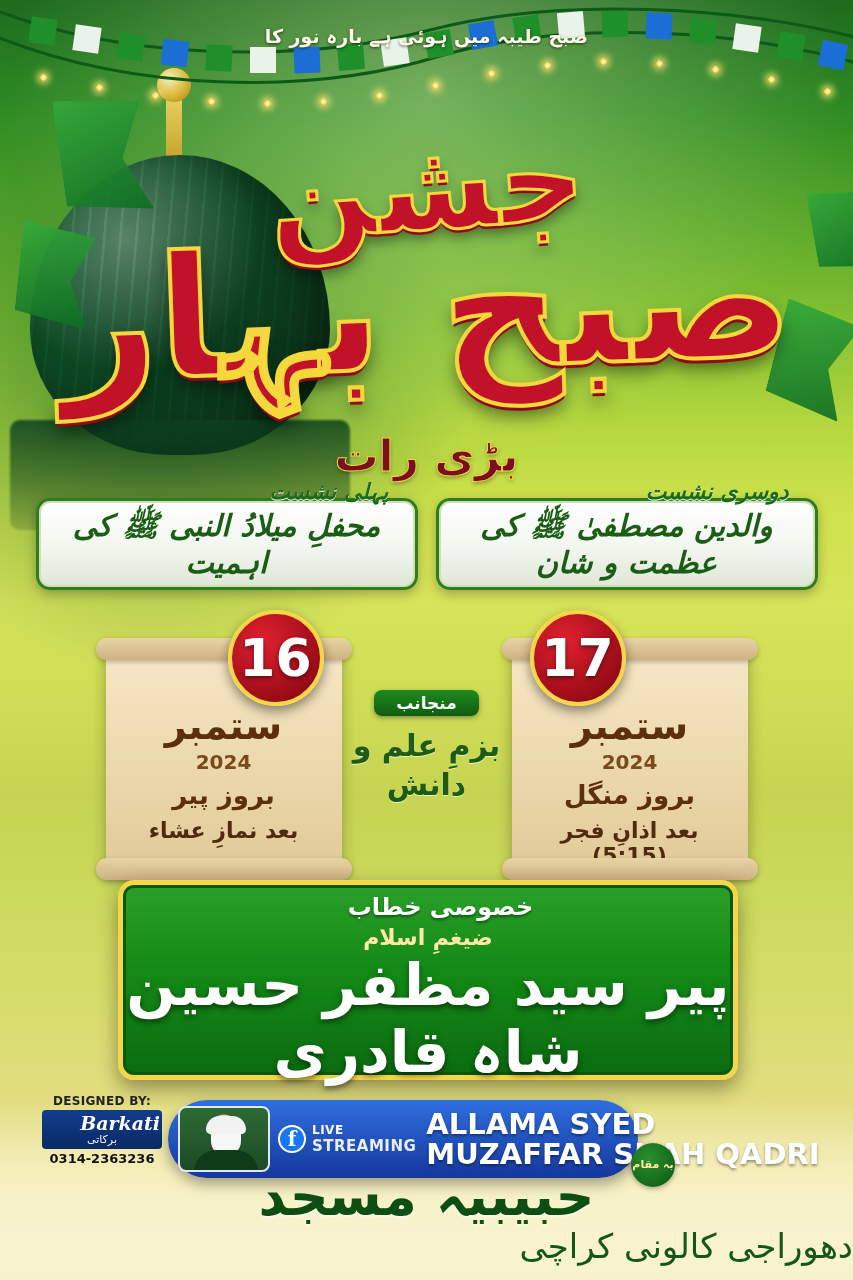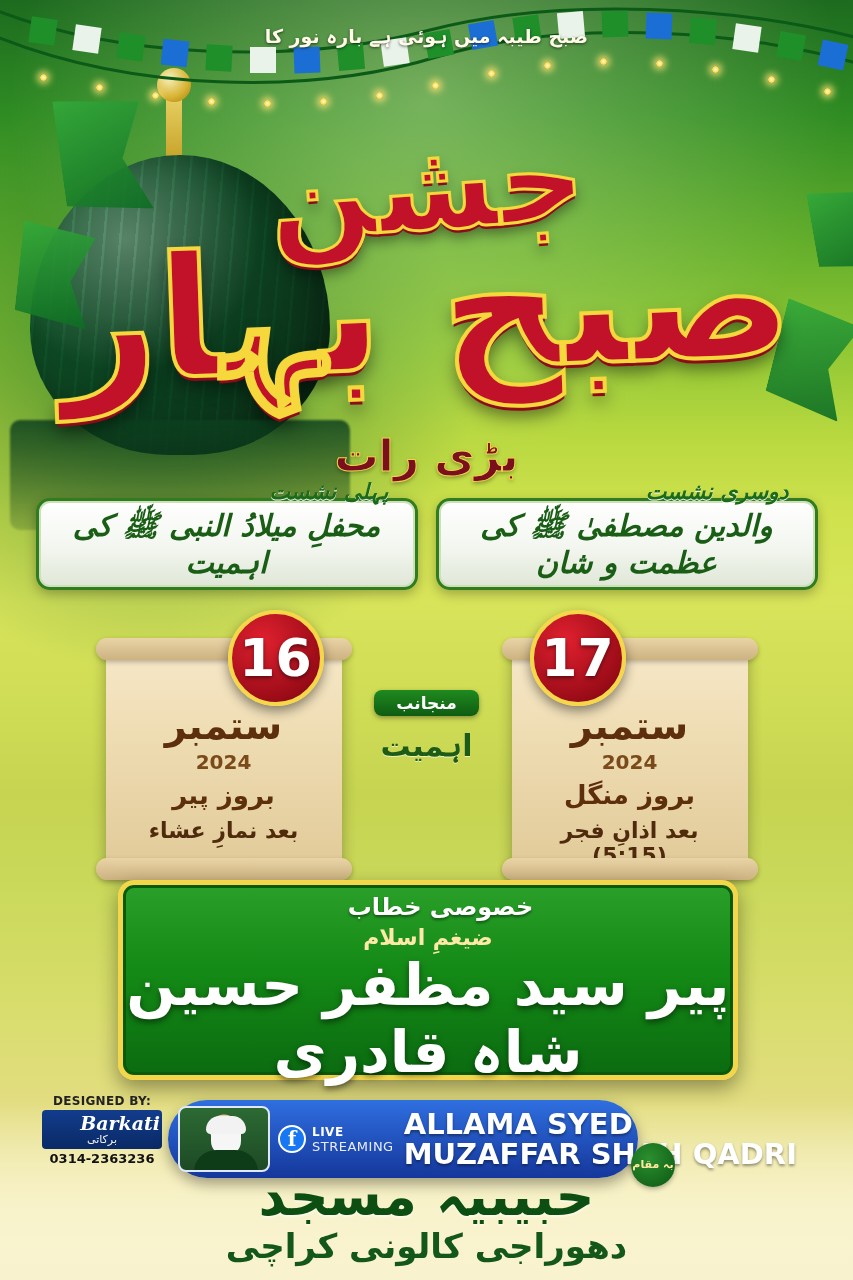--- a/index.html
+++ b/index.html
@@ -440,21 +440,21 @@
     border: 2px solid #fff;
     color: #fff;
     font-size: 20px; font-weight: bold;
     font-family: "DejaVu Serif", serif;
     display: flex; align-items: center; justify-content: center;
     line-height: 1;
   }
   .live-text {
     color: #fff; font-size: 12px; font-weight: bold; letter-spacing: 0.5px;
   }
-  .live-text .lt2 { font-size: 13px; font-weight: normal; opacity: 0.9; }
+  .live-text .lt2 { font-size: 15px; font-weight: bold; opacity: 0.9; }
   .live-name {
     margin-left: 10px;
     color: #fff;
     font-size: 29px;
     font-weight: bold;
     line-height: 1.05;
     text-shadow: 0 2px 3px rgba(0,0,0,0.4);
     white-space: nowrap;
   }
 
@@ -479,22 +479,23 @@
   }
   .venue .vname {
     font-size: 54px;
     font-weight: bold;
     color: #0d4e12;
     text-shadow: 0 2px 2px rgba(255,255,255,0.55);
     line-height: 1.1;
   }
   .venue .vaddr {
     font-size: 34px;
-    font-weight: bold;
+    font-weight: normal;
     color: #14571a;
+    text-align: right;
   }
 
   .ground-glow {
     position: absolute;
     left: 0; right: 0; bottom: 0; height: 180px;
     background: linear-gradient(180deg, rgba(247,241,198,0) 0%, rgba(250,244,208,0.85) 60%, #f9f2cf 100%);
     pointer-events: none;
   }
 </style>
 </head>
@@ -585,21 +586,22 @@
         <div class="month">ستمبر</div>
         <div class="year">2024</div>
         <div class="dayname">بروز پیر</div>
         <div class="time">بعد نمازِ عشاء</div>
       </div>
     </div>
 
     <div class="mid-badge">
       <div class="ribbon">منجانب</div>
       <div class="bazm">
-        <div>اہمیت</div>
+        <div>بزمِ علم و</div>
+        <div>دانش</div>
       </div>
     </div>
 
     <div class="scroll-card left">
       <div class="daybadge">17</div>
       <div class="scroll-body">
         <div class="month">ستمبر</div>
         <div class="year">2024</div>
         <div class="dayname">بروز منگل</div>
         <div class="time">بعد اذانِ فجر (5:15)</div>

